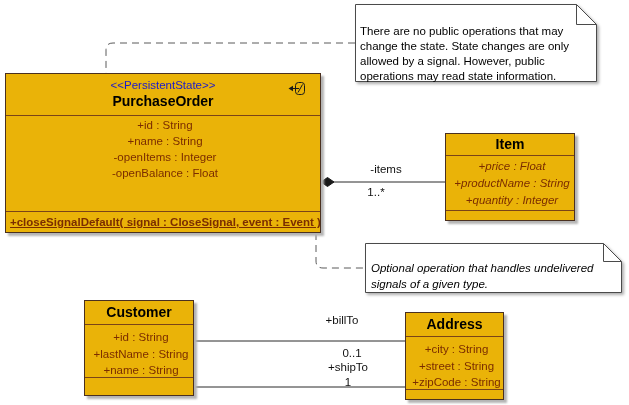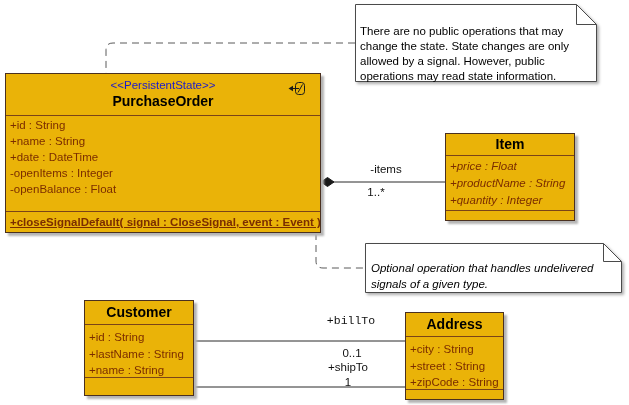--- a/index.html
+++ b/index.html
@@ -8,21 +8,21 @@
     font-family:"Liberation Sans", sans-serif;overflow:hidden;
   }
   svg.layer{position:absolute;left:0;top:0;width:629px;height:405px;}
 
   
   .uml-class{
     position:absolute;background:#eab308;border:1px solid #4A3020;
     box-sizing:border-box;box-shadow:3px 3px 2px #b4b4b4;
   }
   .compartment{box-sizing:border-box;overflow:hidden;}
-  .compartment.divided{border-top:1px solid #7A4418;}
+  .compartment.divided{border-top:1px solid #7A4418;text-align:center;}
   .class-title{font-weight:bold;font-size:14px;color:#000;text-align:center;}
   .stereotype{color:#1A1ACD;font-size:11.5px;text-align:center;}
   .member{
     color:#7B2D00;font-size:11.5px;padding-left:4px;white-space:nowrap;
   }
   .member.static-op{text-decoration:underline;}
 
   
   .po{left:5px;top:73px;width:316px;height:160px;}
   .po .title-comp{height:41px;padding-top:5px;}
@@ -90,21 +90,20 @@
       <svg class="sc-icon" viewBox="0 0 20 18">
         <rect x="8.5" y="2.5" width="9" height="12" rx="3" fill="none" stroke="#1a1a1a" stroke-width="1"></rect>
         <line x1="11" y1="12.5" x2="15.5" y2="4.5" stroke="#1a1a1a" stroke-width="1"></line>
         <line x1="3" y1="8.5" x2="12" y2="8.5" stroke="#1a1a1a" stroke-width="1"></line>
         <polygon points="1.5,8.5 6,5.8 6,11.2" fill="#1a1a1a"></polygon>
       </svg>
     </div>
     <div class="compartment divided attr-comp">
       <div class="member">+id : String</div>
       <div class="member">+name : String</div>
-      <div class="member">+date : DateTime</div>
       <div class="member">-openItems : Integer</div>
       <div class="member">-openBalance : Float</div>
     </div>
     <div class="compartment divided op-comp">
       <div class="member static-op">+closeSignalDefault( signal : CloseSignal, event : Event )</div>
     </div>
   </div>
 
   <div class="uml-class item">
     <div class="compartment title-comp">
@@ -154,19 +153,19 @@
     <svg width="259" height="52" viewBox="0 0 259 52">
       <polygon points="0.5,0.5 238.5,0.5 256.5,18.5 256.5,49.5 0.5,49.5" fill="#ffffff" stroke="#4A4A4A" stroke-width="1"></polygon>
       <polyline points="238.5,0.5 238.5,18.5 256.5,18.5" fill="none" stroke="#4A4A4A" stroke-width="1"></polyline>
     </svg>
     <div class="note-text">Optional operation that handles undelivered signals of a given type.</div>
   </div>
 
   <div class="assoc-label" style="left:386px;top:163px;">-items</div>
   <div class="assoc-label" style="left:376px;top:186px;">1..*</div>
 
-  <div class="assoc-label" style="left:351px;top:314px;font-family:Liberation Mono, monospace;">+billTo</div>
+  <div class="assoc-label" style="left:342px;top:314px;">+billTo</div>
   <div class="assoc-label" style="left:352px;top:347px;">0..1</div>
 
   <div class="assoc-label" style="left:348px;top:361px;">+shipTo</div>
   <div class="assoc-label" style="left:348px;top:376px;">1</div>
 
 </div>
 
 </body></html>

